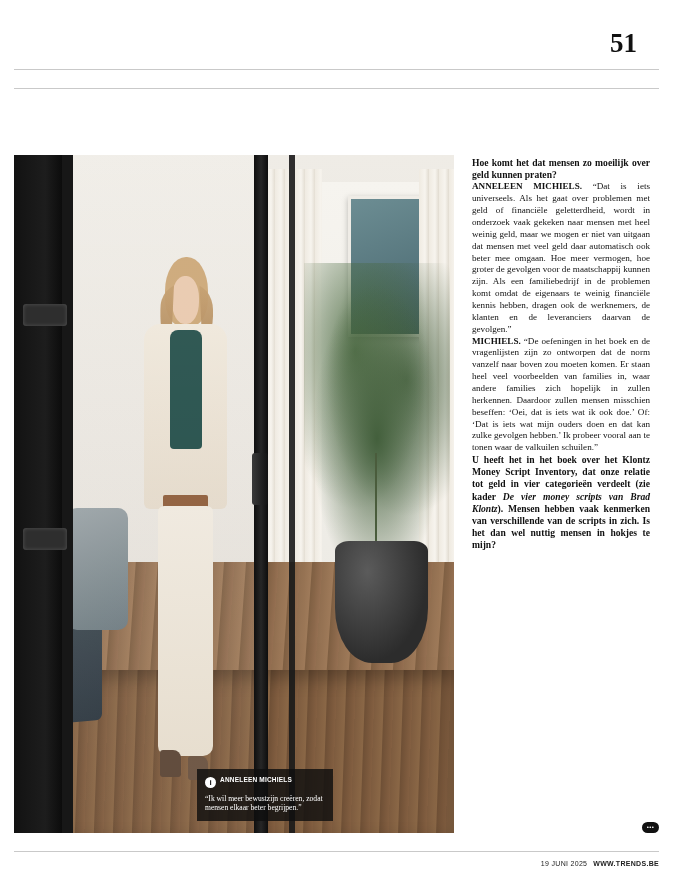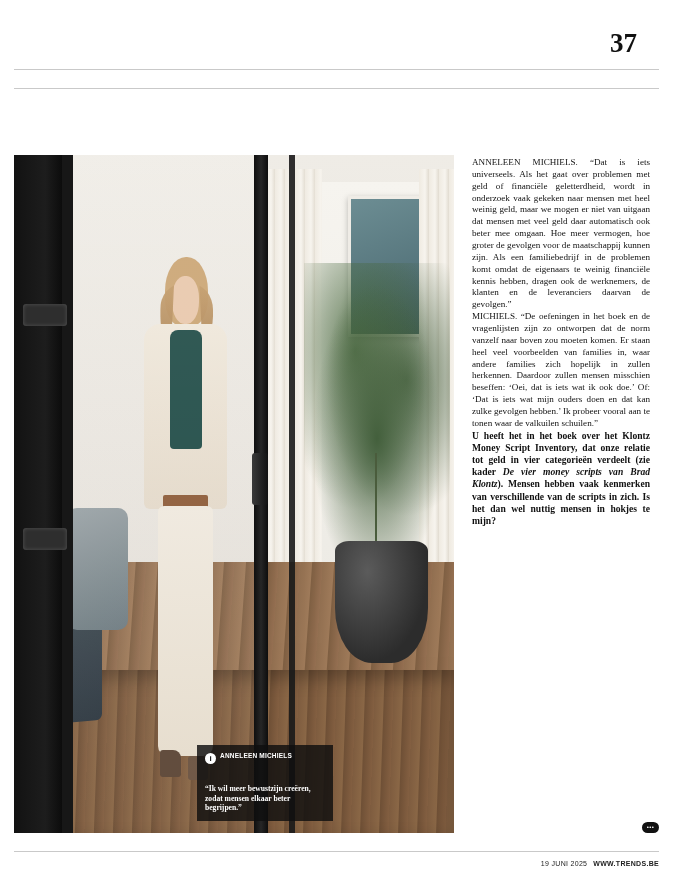--- a/index.html
+++ b/index.html
@@ -204,41 +204,41 @@
     font-size:8px;line-height:11px;text-align:center;
     font-family:"Liberation Sans", sans-serif;
     flex:0 0 auto;margin-top:1px;font-weight:bold;
   }
   .cap-name{
     font-family:"Liberation Sans", sans-serif;
     font-size:6.5px;font-weight:bold;letter-spacing:.2px;
   }
   .cap-quote{
     font-family:"Liberation Serif", serif;
-    font-size:7.6px;line-height:1.28;margin-top:20px;font-weight:bold;
+    font-size:7.6px;line-height:1.28;margin-top:6px;
   }
 
   
   .col{
     position:absolute;
     left:472px;top:157px;
     width:178px;
     font-size:9.1px;
     line-height:1.305;
     text-align:justify;
   }
   .col p{margin:0;}
   .q{
     font-weight:bold;
     font-size:9.6px;
     line-height:1.27;
     margin-bottom:2px;
   }
   .a{margin-bottom:3px;}
-  .lead{font-weight:normal;}
+  .lead{font-weight:bold;}
   .ital{font-style:italic;}
 
   
   .footer{
     position:absolute;
     right:14px;bottom:18px;
     font-family:"Liberation Sans", sans-serif;
     font-size:7px;
     letter-spacing:.3px;
     color:#222;
@@ -254,21 +254,21 @@
     background:#111;color:#fff;
     font-family:"Liberation Sans", sans-serif;
     font-size:6px;line-height:11px;text-align:center;letter-spacing:.4px;
   }
 </style>
 </head>
 <body>
 
 <div class="page">
 
-  <div class="page-number">37</div>
+  <div class="page-number">51</div>
   <div class="header-rule"></div>
   <div class="header-rule2"></div>
 
   <div class="photo">
     <div class="photo-inner">
       <div class="wall"></div>
       <div class="window"></div>
       <div class="artwork"></div>
       <div class="curtain"></div>
       <div class="curtain2"></div>
@@ -306,20 +306,21 @@
       <div class="caption-row">
         <div class="cap-icon">i</div>
         <div class="cap-name">ANNELEEN MICHIELS</div>
       </div>
       <div class="cap-quote">“Ik wil meer bewustzijn creëren, zodat mensen elkaar beter begrijpen.”</div>
     </div>
   </div>
 
   <div class="col">
 
+    <p class="q">Hoe komt het dat mensen zo moeilijk over geld kunnen praten?</p>
 
     <p class="a"><span class="lead">ANNELEEN MICHIELS.</span><span> “Dat is iets universeels. Als het gaat over problemen met geld of financiële geletterdheid, wordt in onderzoek vaak gekeken naar mensen met heel weinig geld, maar we mogen er niet van uitgaan dat mensen met veel geld daar automatisch ook beter mee omgaan. Hoe meer vermogen, hoe groter de gevolgen voor de maatschappij kunnen zijn. Als een familiebedrijf in de problemen komt omdat de eigenaars te weinig financiële kennis hebben, dragen ook de werknemers, de klanten en de leveranciers daarvan de gevolgen.”</span></p>
 
 
     <p class="a"><span class="lead">MICHIELS.</span><span> “De oefeningen in het boek en de vragenlijsten zijn zo ontworpen dat de norm vanzelf naar boven zou moeten komen. Er staan heel veel voorbeelden van families in, waar andere families zich hopelijk in zullen herkennen. Daardoor zullen mensen misschien beseffen: ‘Oei, dat is iets wat ik ook doe.’ Of: ‘Dat is iets wat mijn ouders doen en dat kan zulke gevolgen hebben.’ Ik probeer vooral aan te tonen waar de valkuilen schuilen.”</span></p>
 
     <p class="q"><span>U heeft het in het boek over het Klontz Money Script Inventory, dat onze relatie tot geld in vier categorieën verdeelt (zie kader </span><span class="ital">De vier money scripts van Brad Klontz</span><span>). Mensen hebben vaak kenmerken van verschillende van de scripts in zich. Is het dan wel nuttig mensen in hokjes te mijn?</span></p>
 
   </div>
 

